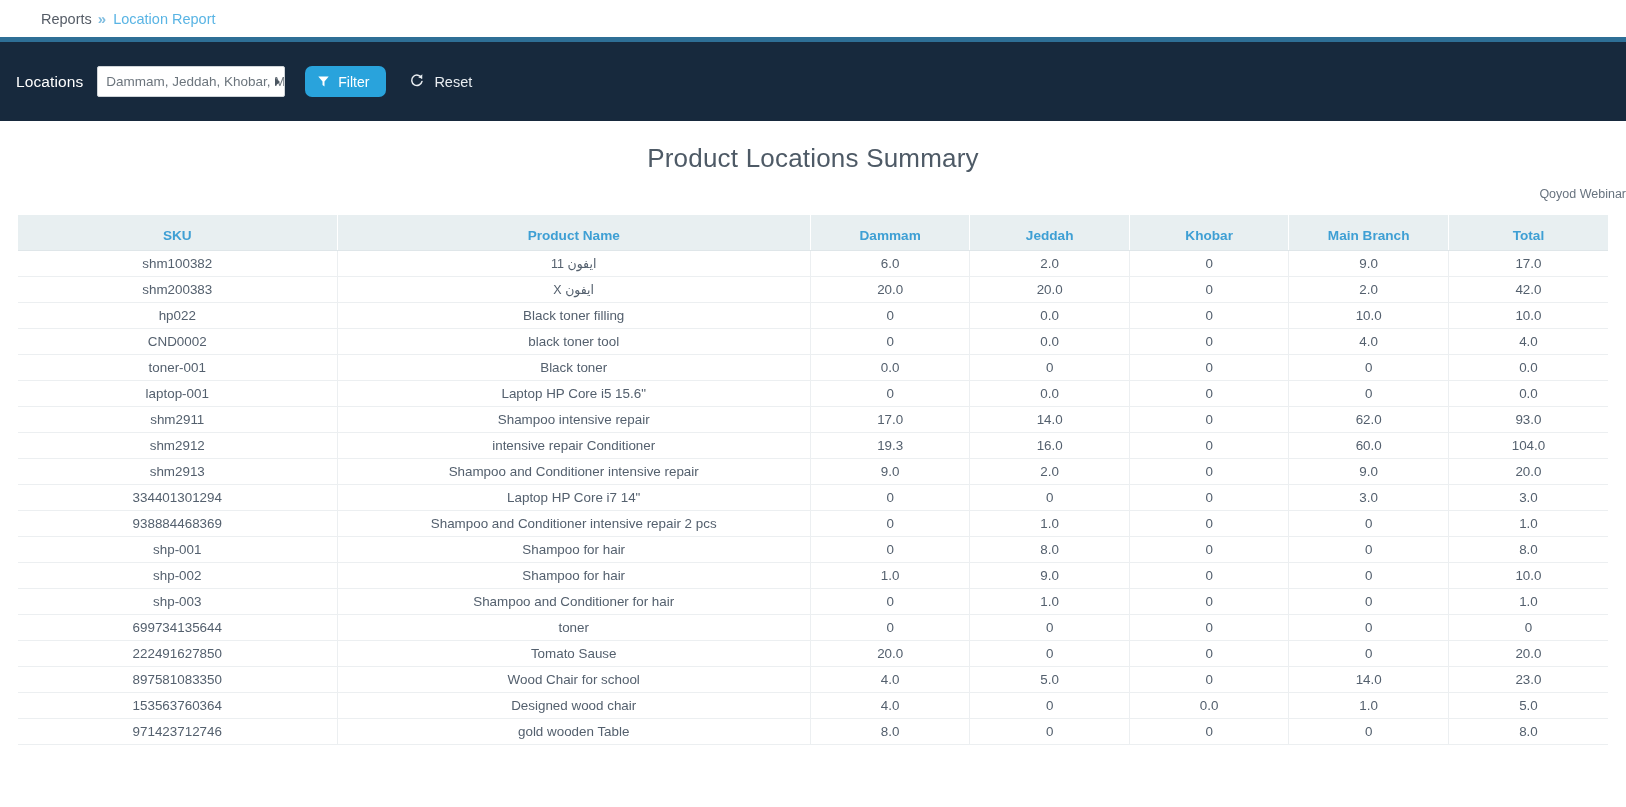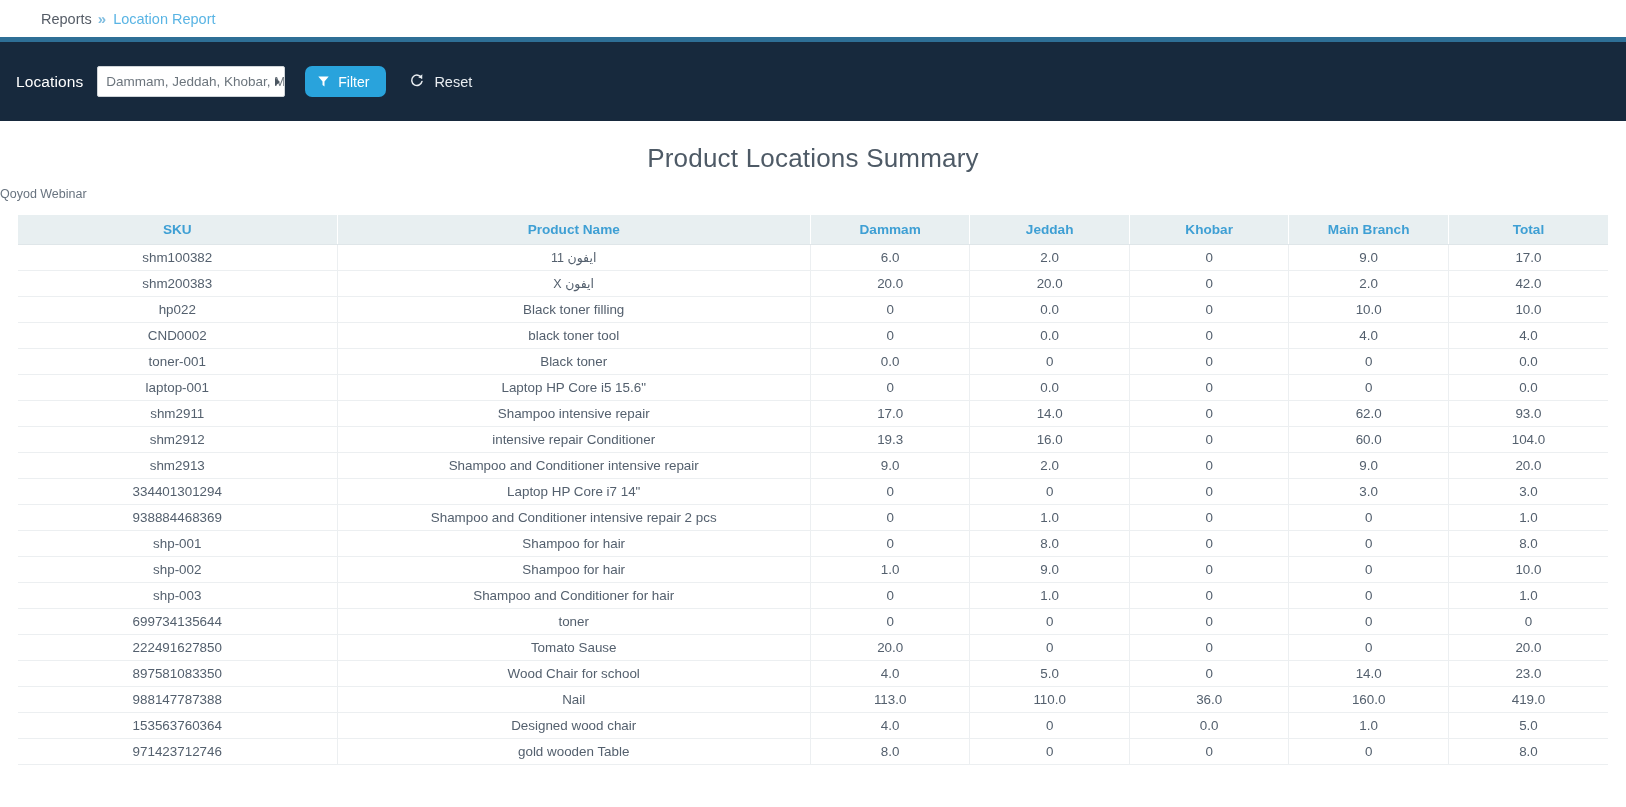--- a/index.html
+++ b/index.html
@@ -122,41 +122,41 @@
   }
   .report-title {
     text-align: center;
     font-size: 26px;
     font-weight: 400;
     color: #4e5a66;
     margin: 0 0 0 0;
     letter-spacing: .2px;
   }
   .report-sub {
-    text-align: left;
+    text-align: right;
     font-size: 12.5px;
     color: #68737f;
     margin-top: 13px;
     margin-bottom: 14px;
   }
 
   table.report-table {
     width: 1590px;
     margin: 0 auto;
     border-collapse: collapse;
     table-layout: fixed;
     font-size: 13.4px;
   }
   table.report-table th {
     background: #e8eff1;
     color: #3e9fd4;
     font-weight: bold;
     font-size: 13.6px;
     text-align: center;
-    padding: 6px 4px 7px;
+    padding: 12px 4px 7px;
     border-right: 1px solid #ffffff;
     border-bottom: 1px solid #dfe6e9;
     border-top: 1px solid #e8eff1;
     white-space: nowrap;
   }
   table.report-table th:last-child { border-right: none; }
   table.report-table td {
     text-align: center;
     color: #54606e;
     padding: 5px 4px;
@@ -386,29 +386,20 @@
         <tr>
           <td>897581083350</td>
           <td>Wood Chair for school</td>
           <td>4.0</td>
           <td>5.0</td>
           <td>0</td>
           <td>14.0</td>
           <td>23.0</td>
         </tr>
         <tr>
-          <td>988147787388</td>
-          <td>Nail</td>
-          <td>113.0</td>
-          <td>110.0</td>
-          <td>36.0</td>
-          <td>160.0</td>
-          <td>419.0</td>
-        </tr>
-        <tr>
           <td>153563760364</td>
           <td>Designed wood chair</td>
           <td>4.0</td>
           <td>0</td>
           <td>0.0</td>
           <td>1.0</td>
           <td>5.0</td>
         </tr>
         <tr>
           <td>971423712746</td>

